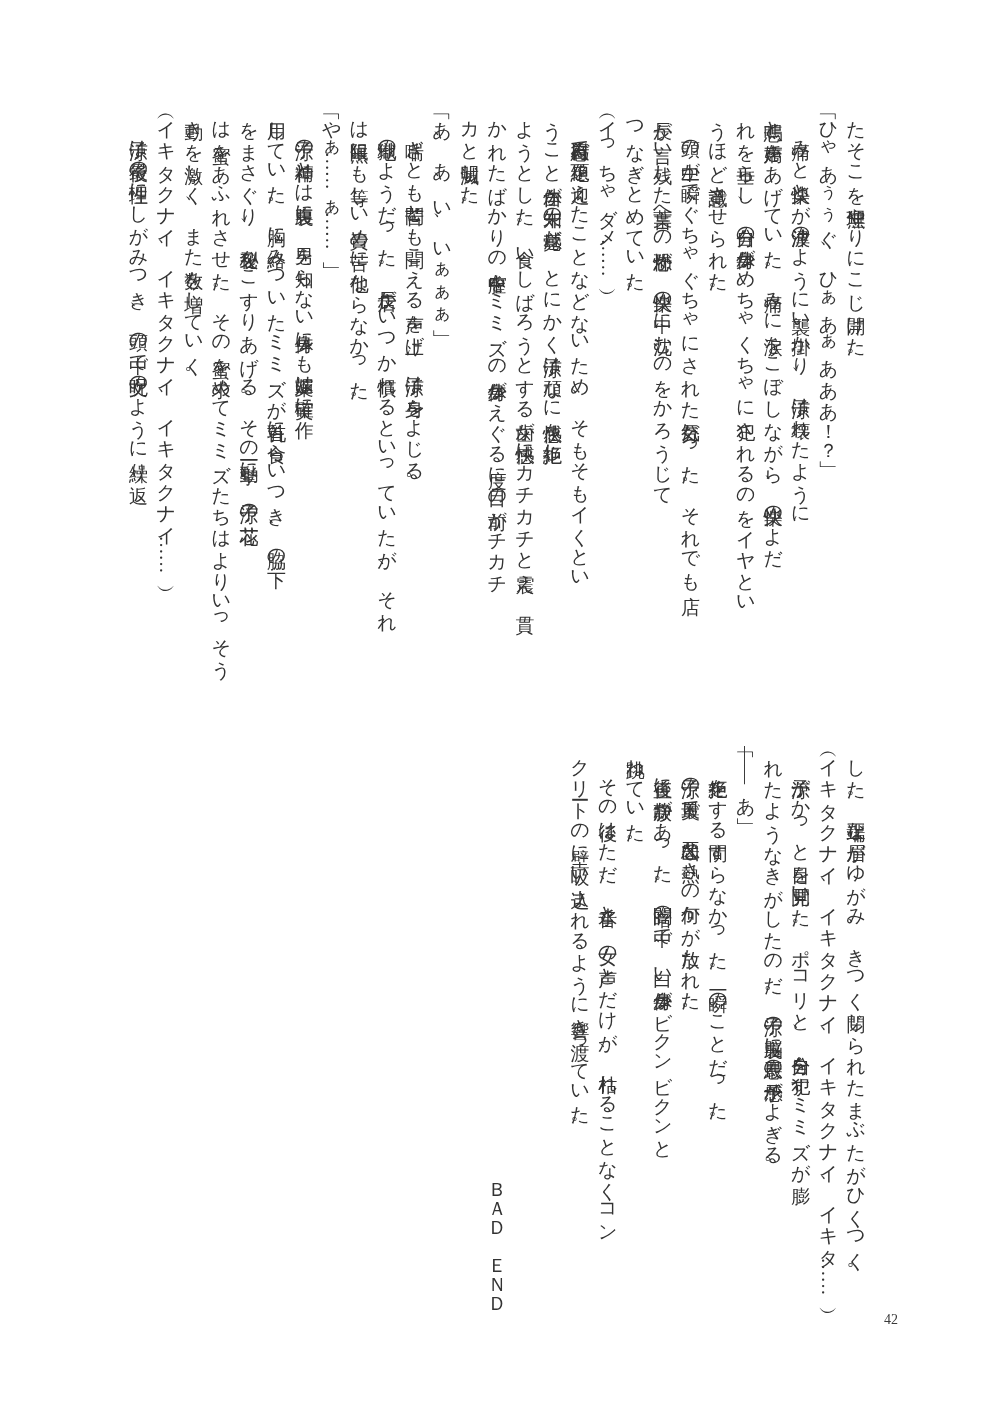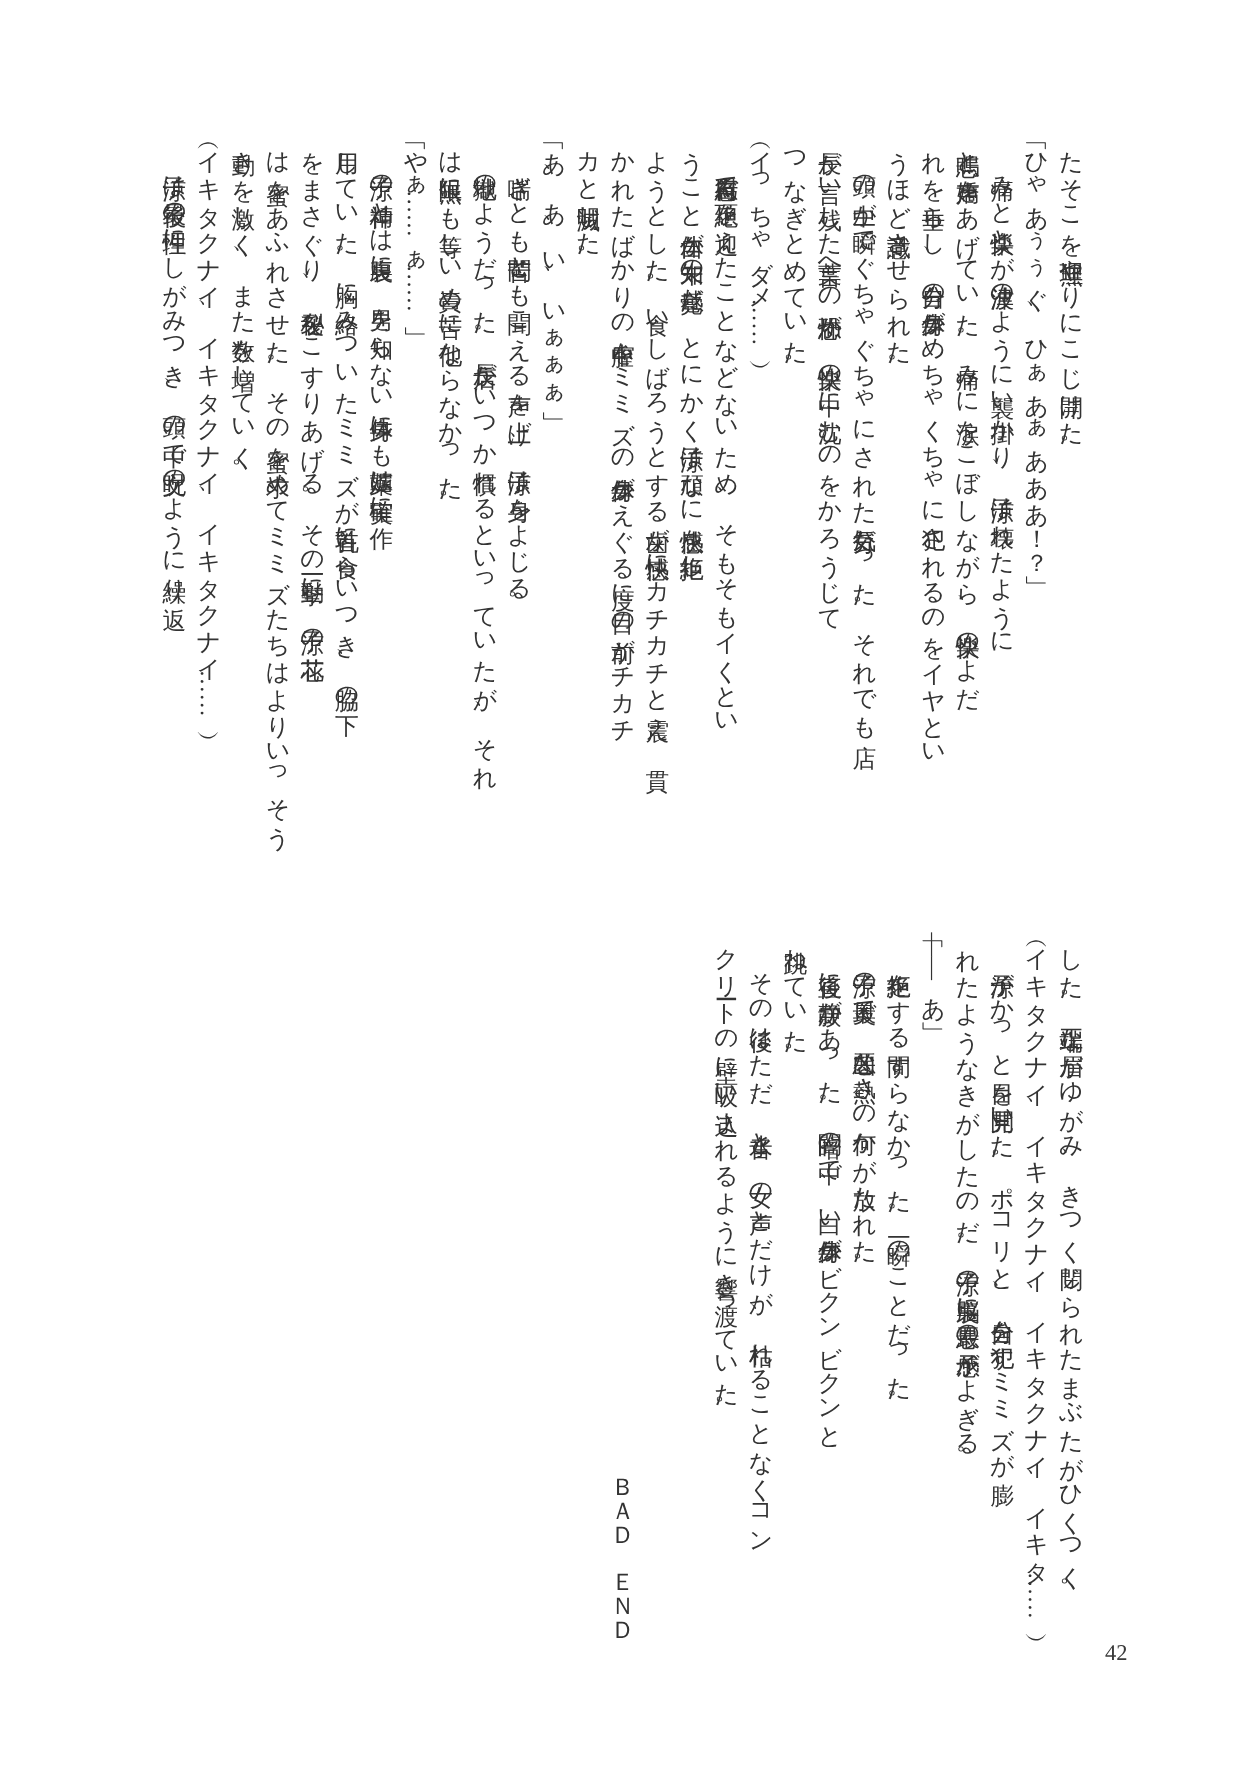--- a/index.html
+++ b/index.html
@@ -49,21 +49,21 @@
     right: 130px;
   }
   #bottom-block {
     top: 746px;
     right: 130px;
   }
   .page-number {
     position: absolute;
     top: 1312px;
     left: 884px;
-    font-size: 18px;
+    font-size: 14px;
     color: #3a3a3a;
     text-align: right;
   }
 </style>
 </head>
 <body>
 
 <div class="page">
 
   <section class="vblock" id="top-block">

